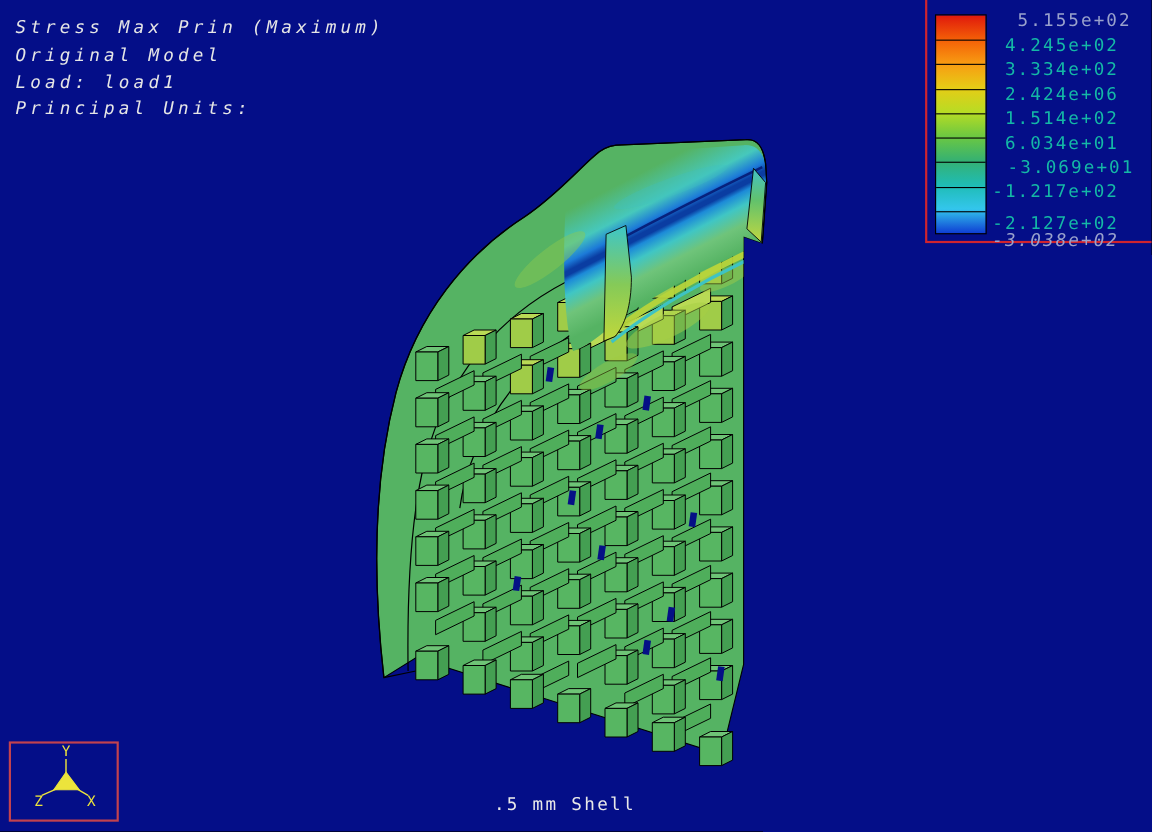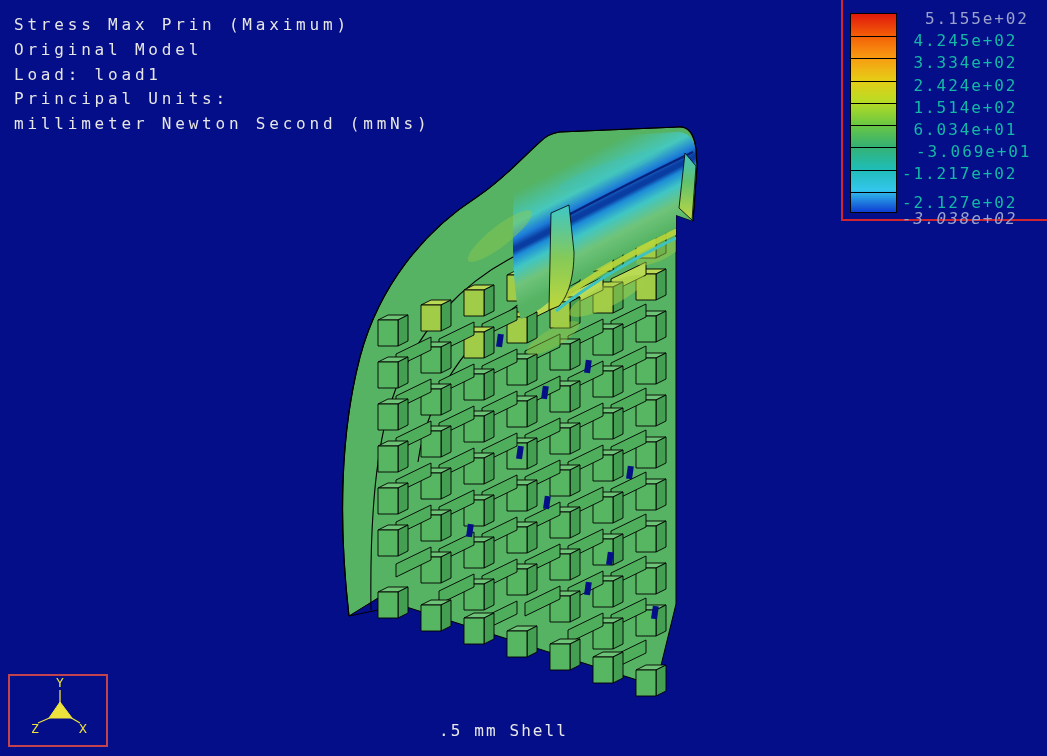--- a/index.html
+++ b/index.html
@@ -5,21 +5,21 @@
   html,body{margin:0;padding:0;background:#000;}
   #canvas{
     position:relative; width:1047px; height:756px; overflow:hidden;
     background:#040e88;
     font-family:"DejaVu Sans Mono","Liberation Mono",monospace;
   }
   
   #info-panel{
     position:absolute; left:14px; top:13px;
     font-size:16px; line-height:24.8px; letter-spacing:3.8px;
-    color:#e6e6e6; white-space:pre;
+    color:#e6e6e6; white-space:pre;font-style:italic;
   }
   
   #legend{
     position:absolute; left:841px; top:-4px; width:220px; height:225px;
     border:2px solid #d0242e; box-sizing:border-box;
   }
   #colorbar{
     position:absolute; left:7px; top:15px; width:47px; height:200px;
     border:1px solid #000; box-sizing:border-box;
   }
@@ -27,21 +27,21 @@
   #legend-labels{position:absolute; left:59px; top:0; width:158px; height:100%;}
   .legend-label{
     position:absolute; left:0; height:22px; line-height:22px;
     font-size:16px; letter-spacing:1.9px; color:#14b8a6; white-space:pre;
   }
   .legend-label.dim{color:#99a1cc;}
   
   #model-svg{position:absolute; left:0; top:0;}
   
   #caption{
-    position:absolute; left:439px; top:721px;
+    position:absolute; left:449px; top:721px;
     font-size:16px; letter-spacing:2.1px; color:#e8e8e8; white-space:pre;
   }
   
   #triad{
     position:absolute; left:8px; top:674px; width:100px; height:73px;
     border:2px solid #c2424e; box-sizing:border-box;
   }
   #triad svg{position:absolute;left:0;top:0;}
 </style>
 </head>
@@ -344,38 +344,38 @@
         <ellipse cx="610" cy="170" rx="55" ry="8" fill="#3fbfc0" opacity="0.3" transform="rotate(-20 610 170)"></ellipse>
         <path d="M 688,226 C 640,248 586,278 552,306" fill="none" stroke="#b7d43b" stroke-width="5.5" opacity="0.95"></path>
         <path d="M 691,231 C 643,253 590,283 556,311" fill="none" stroke="#3ec3c3" stroke-width="3"></path>
         <path d="M 557,221 C 604,196 660,168 693,152" fill="none" stroke="#07217c" stroke-width="2.2"></path>
         <path d="M 551,213 L 569,205 L 574,252 C 574,278 568,296 559,306 L 549,310 Z" fill="url(#gLeftEnd)" stroke="#000000" stroke-width="0.8"></path>
       </g>
       <path d="M 685,153 L 696,166 L 692,220 L 679,208 Z" fill="url(#gEnd)" stroke="#000000" stroke-width="0.8"></path>
       <path d="M 349,616 C 338,520 341,430 360,357 C 379,286 424,231 477,197 C 504,179 524,156 540,142 C 546,136 552,133 560,132 L 678,127 C 689,126 694,134 696,149 L 697,166 L 693,221" fill="none" stroke="#000000" stroke-width="1.2"></path>
     </svg>
 
-  <div id="info-panel"><div>Stress Max Prin (Maximum)</div><div>Original Model</div><div>Load: load1</div><div>Principal Units:</div><div>millimeter Newton Second (mmNs)</div></div>
+  <div id="info-panel"><div>Stress Max Prin (Maximum)</div><div>Original Model</div><div>Load: load1</div><div>Principal Units:</div></div>
 
   <div id="legend">
     <div id="colorbar" style="background: linear-gradient(rgb(224, 25, 12) 0%, rgb(244, 95, 7) 11.1%, rgb(248, 156, 18) 22.2%, rgb(230, 204, 22) 33.3%, rgb(184, 220, 36) 44.4%, rgb(108, 200, 65) 55.6%, rgb(53, 177, 114) 66.7%, rgb(31, 188, 180) 77.8%, rgb(51, 198, 236) 88.9%, rgb(14, 62, 212) 100%);">
         <div class="bar-sep" style="top: 22.2222px;"></div>
         <div class="bar-sep" style="top: 44.4444px;"></div>
         <div class="bar-sep" style="top: 66.6667px;"></div>
         <div class="bar-sep" style="top: 88.8889px;"></div>
         <div class="bar-sep" style="top: 111.111px;"></div>
         <div class="bar-sep" style="top: 133.333px;"></div>
         <div class="bar-sep" style="top: 155.556px;"></div>
         <div class="bar-sep" style="top: 177.778px;"></div>
       </div>
     <div id="legend-labels">
         <div class="legend-label dim" style="top: 10px;">  5.155e+02</div>
         <div class="legend-label" style="top: 32.2px;"> 4.245e+02</div>
         <div class="legend-label" style="top: 54.4px;"> 3.334e+02</div>
-        <div class="legend-label" style="top: 76.6px;"> 2.424e+02</div>
+        <div class="legend-label" style="top: 76.6px;"> 2.424e+06</div>
         <div class="legend-label" style="top: 98.8px;"> 1.514e+02</div>
         <div class="legend-label" style="top: 121px;"> 6.034e+01</div>
         <div class="legend-label" style="top: 143.2px; margin-left: 14px;">-3.069e+01</div>
         <div class="legend-label" style="top: 165.4px;">-1.217e+02</div>
         <div class="legend-label" style="top: 194px; text-align: center;">-2.127e+02</div>
         <div class="legend-label dim" style="top: 209.8px; font-style: italic;">-3.038e+02</div>
       </div>
   </div>
 
   <div id="caption">.5 mm Shell</div>

